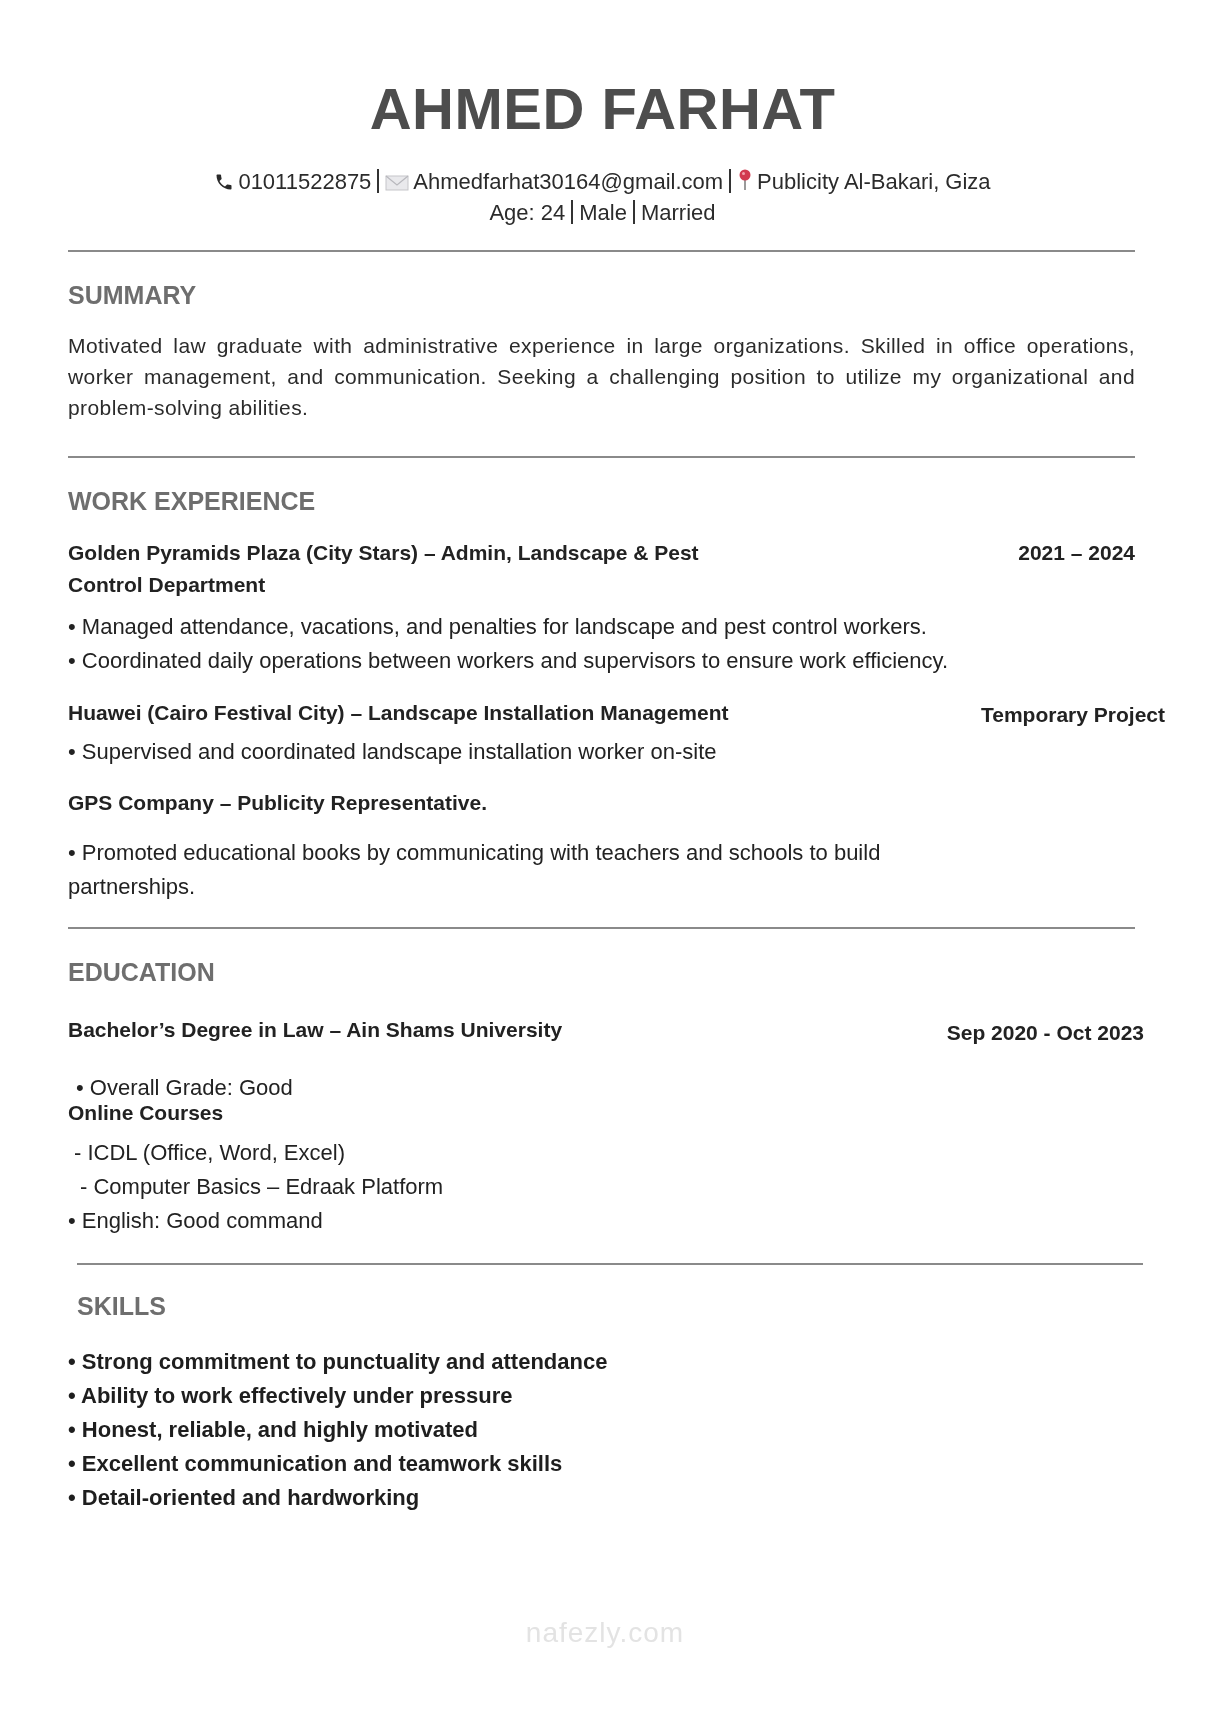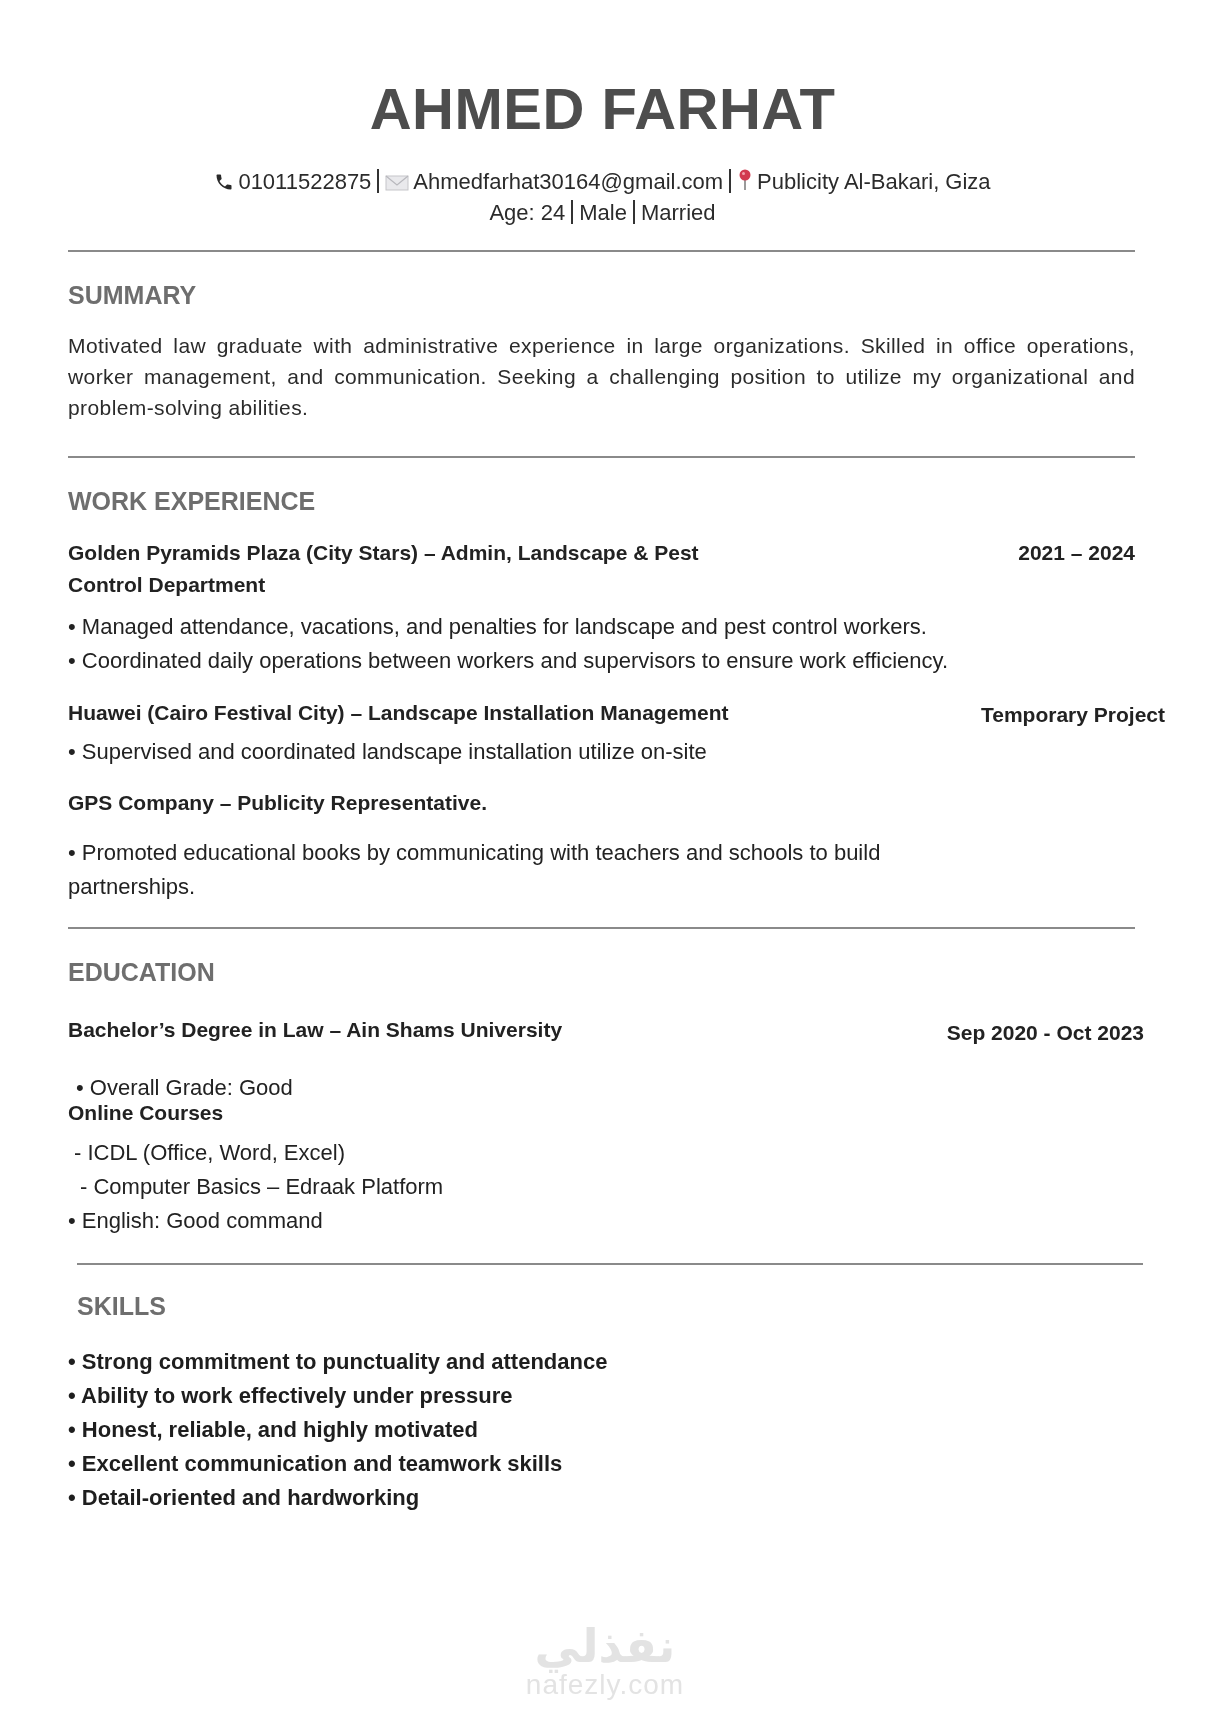--- a/index.html
+++ b/index.html
@@ -60,21 +60,21 @@
 
 <div class="abs heading" style="left:68px; top:486px;">WORK EXPERIENCE</div>
 
 <div class="abs job-title wrap" style="left:68px; top:537px; width:700px;">Golden Pyramids Plaza (City Stars) – Admin, Landscape &amp; Pest Control Department</div>
 <div class="abs job-title" style="left:980px; top:537px; width:155px; text-align:right;">2021 – 2024</div>
 <div class="abs body-text" style="left:68px; top:612px;">• Managed attendance, vacations, and penalties for landscape and pest control workers.</div>
 <div class="abs body-text" style="left:68px; top:646px;">• Coordinated daily operations between workers and supervisors to ensure work efficiency.</div>
 
 <div class="abs job-title" style="left:68px; top:697px;">Huawei (Cairo Festival City) – Landscape Installation Management</div>
 <div class="abs job-title" style="left:900px; top:699px; width:265px; text-align:right;">Temporary Project</div>
-<div class="abs body-text" style="left:68px; top:737px;">• Supervised and coordinated landscape installation utilize on-site</div>
+<div class="abs body-text" style="left:68px; top:737px;">• Supervised and coordinated landscape installation worker on-site</div>
 
 <div class="abs job-title" style="left:68px; top:787px;">GPS Company – Publicity Representative.</div>
 <div class="abs body-text wrap" style="left:68px; top:836px; width:930px; line-height:34px;">• Promoted educational books by communicating with teachers and schools to build partnerships.</div>
 
 <div class="abs rule" style="left:68px; width:1067px; top:927px;"></div>
 
 <div class="abs heading" style="left:68px; top:957px;">EDUCATION</div>
 <div class="abs job-title" style="left:68px; top:1014px;">Bachelor’s Degree in Law – Ain Shams University</div>
 <div class="abs job-title" style="left:900px; top:1017px; width:244px; text-align:right;">Sep 2020 - Oct 2023</div>
 <div class="abs body-text" style="left:76px; top:1057px;margin-top:16px;">• Overall Grade: Good</div>
@@ -86,15 +86,14 @@
 <div class="abs rule" style="left:77px; width:1066px; top:1263px;"></div>
 
 <div class="abs heading" style="left:77px; top:1291px;">SKILLS</div>
 <div class="abs skill" style="left:68px; top:1347px;">• Strong commitment to punctuality and attendance</div>
 <div class="abs skill" style="left:68px; top:1381px;text-align:center;">• Ability to work effectively under pressure</div>
 <div class="abs skill" style="left:68px; top:1415px;">• Honest, reliable, and highly motivated</div>
 <div class="abs skill" style="left:68px; top:1449px;">• Excellent communication and teamwork skills</div>
 <div class="abs skill" style="left:68px; top:1483px;">• Detail-oriented and hardworking</div>
 
 <div class="abs watermark">
-  <div class="wm-ar" dir="rtl">نفذلي</div>
   <div class="wm-en">nafezly.com</div>
 </div>
 
 </body></html>

